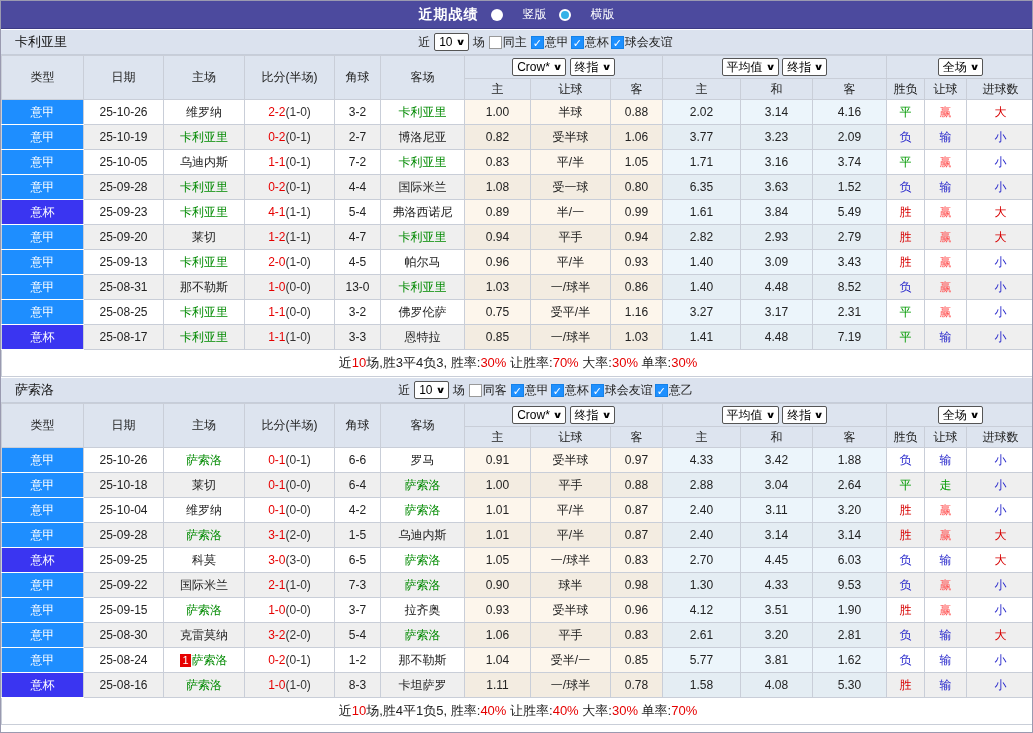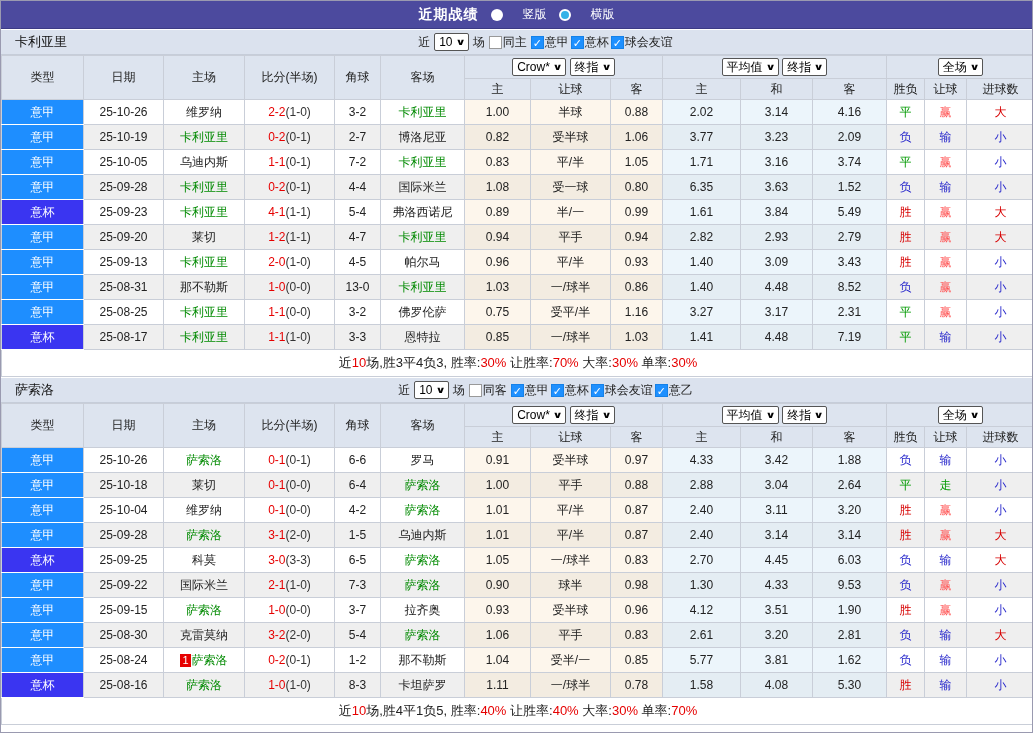--- a/index.html
+++ b/index.html
@@ -505,21 +505,21 @@
               <td class="avg">3.14</td>
               <td class="avg">3.14</td>
               <td class="res c-red">胜</td>
               <td class="res c-red2">赢</td>
               <td class="res c-red">大</td>
             </tr>
             <tr>
               <td class="type" style="background: rgb(58, 53, 241);">意杯</td>
               <td class="date">25-09-25</td>
               <td class="team"><span>科莫</span></td>
-              <td class="score"><span class="ft">3-0</span><span class="ht">(3-3)</span></td>
+              <td class="score"><span class="ft">3-0</span><span class="ht">(3-0)</span></td>
               <td class="corner">6-5</td>
               <td class="team"><span class="focus">萨索洛</span></td>
               <td class="odds">1.05</td>
               <td class="odds">一/球半</td>
               <td class="odds">0.83</td>
               <td class="avg">2.70</td>
               <td class="avg">4.45</td>
               <td class="avg">6.03</td>
               <td class="res c-blue">负</td>
               <td class="res c-blue">输</td>

